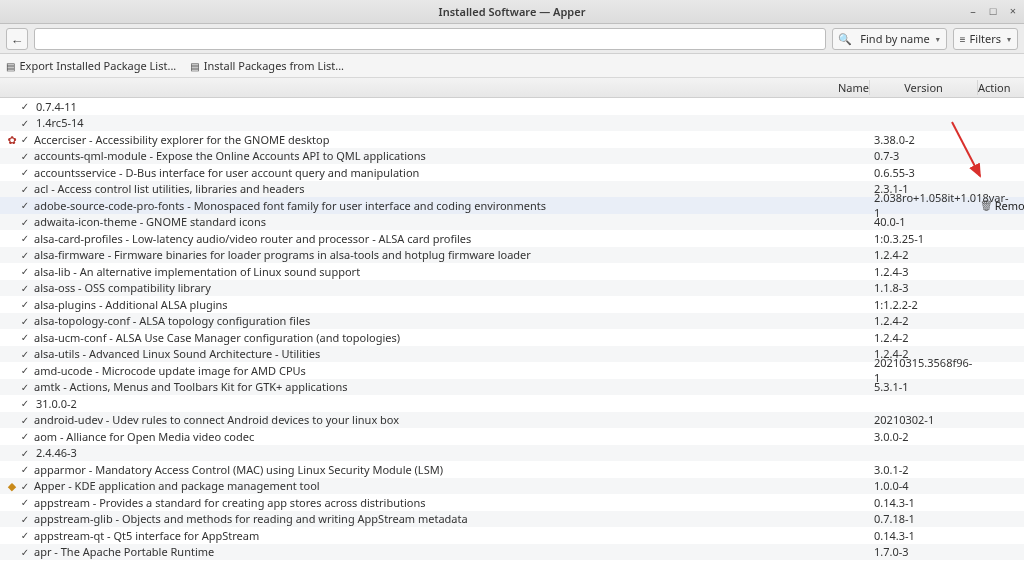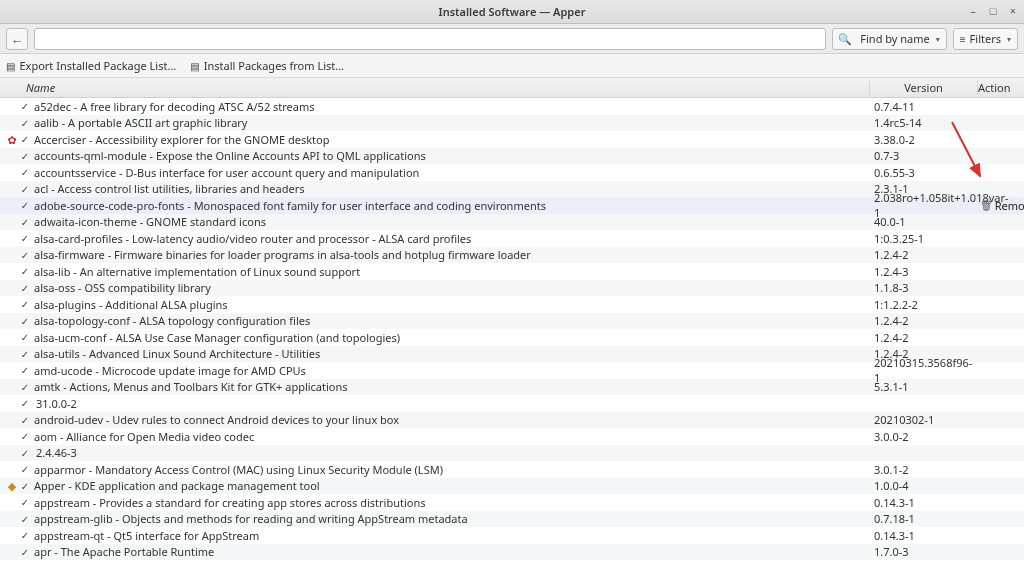--- a/index.html
+++ b/index.html
@@ -68,21 +68,21 @@
     font-size:11px; color:#333;
   }
   .actionbar .link { display:flex; align-items:center; gap:4px; }
   .tableheader {
     height: 20px;
     background: linear-gradient(#f3f3f3,#e7e7e7);
     border-bottom:1px solid #cfcfcf;
     display:flex; align-items:center;
     font-size:11px; color:#333;
   }
-  .col-name { flex:1; text-align:left; border-right:1px solid #d6d6d6;font-style:italic; }
+  .col-name { flex:1; text-align:right; border-right:1px solid #d6d6d6; }
   .col-version { width:108px; text-align:center; border-right:1px solid #d6d6d6; }
   .col-action { width:46px; text-align:left; }
   .list {
     flex:1; overflow-y:auto;
     background:#fff;
   }
   .row {
     height:16.5px;
     display:flex; align-items:center;
     font-size:11px;
@@ -152,28 +152,26 @@
   <div class="headspacer"></div>
   <div class="col-name">Name</div>
   <div class="col-version">Version</div>
   <div class="col-action">Action</div>
 </div>
 
 <div class="list" id="pkg-list">
     <div class="row">
       <span class="icon-slot"></span>
       <span class="check">✓</span>
-      <span class="pkgname">a52dec - A free library for decoding ATSC A/52 streams</span>
       <span class="ver">0.7.4-11</span>
       <span class="act"></span>
     </div>
     <div class="row">
       <span class="icon-slot"></span>
       <span class="check">✓</span>
-      <span class="pkgname">aalib - A portable ASCII art graphic library</span>
       <span class="ver">1.4rc5-14</span>
       <span class="act"></span>
     </div>
     <div class="row">
       <span class="icon-slot">
         <span class="dot-red">✿</span>
       </span>
       <span class="check">✓</span>
       <span class="pkgname">Accerciser - Accessibility explorer for the GNOME desktop</span>
       <span class="ver">3.38.0-2</span>

